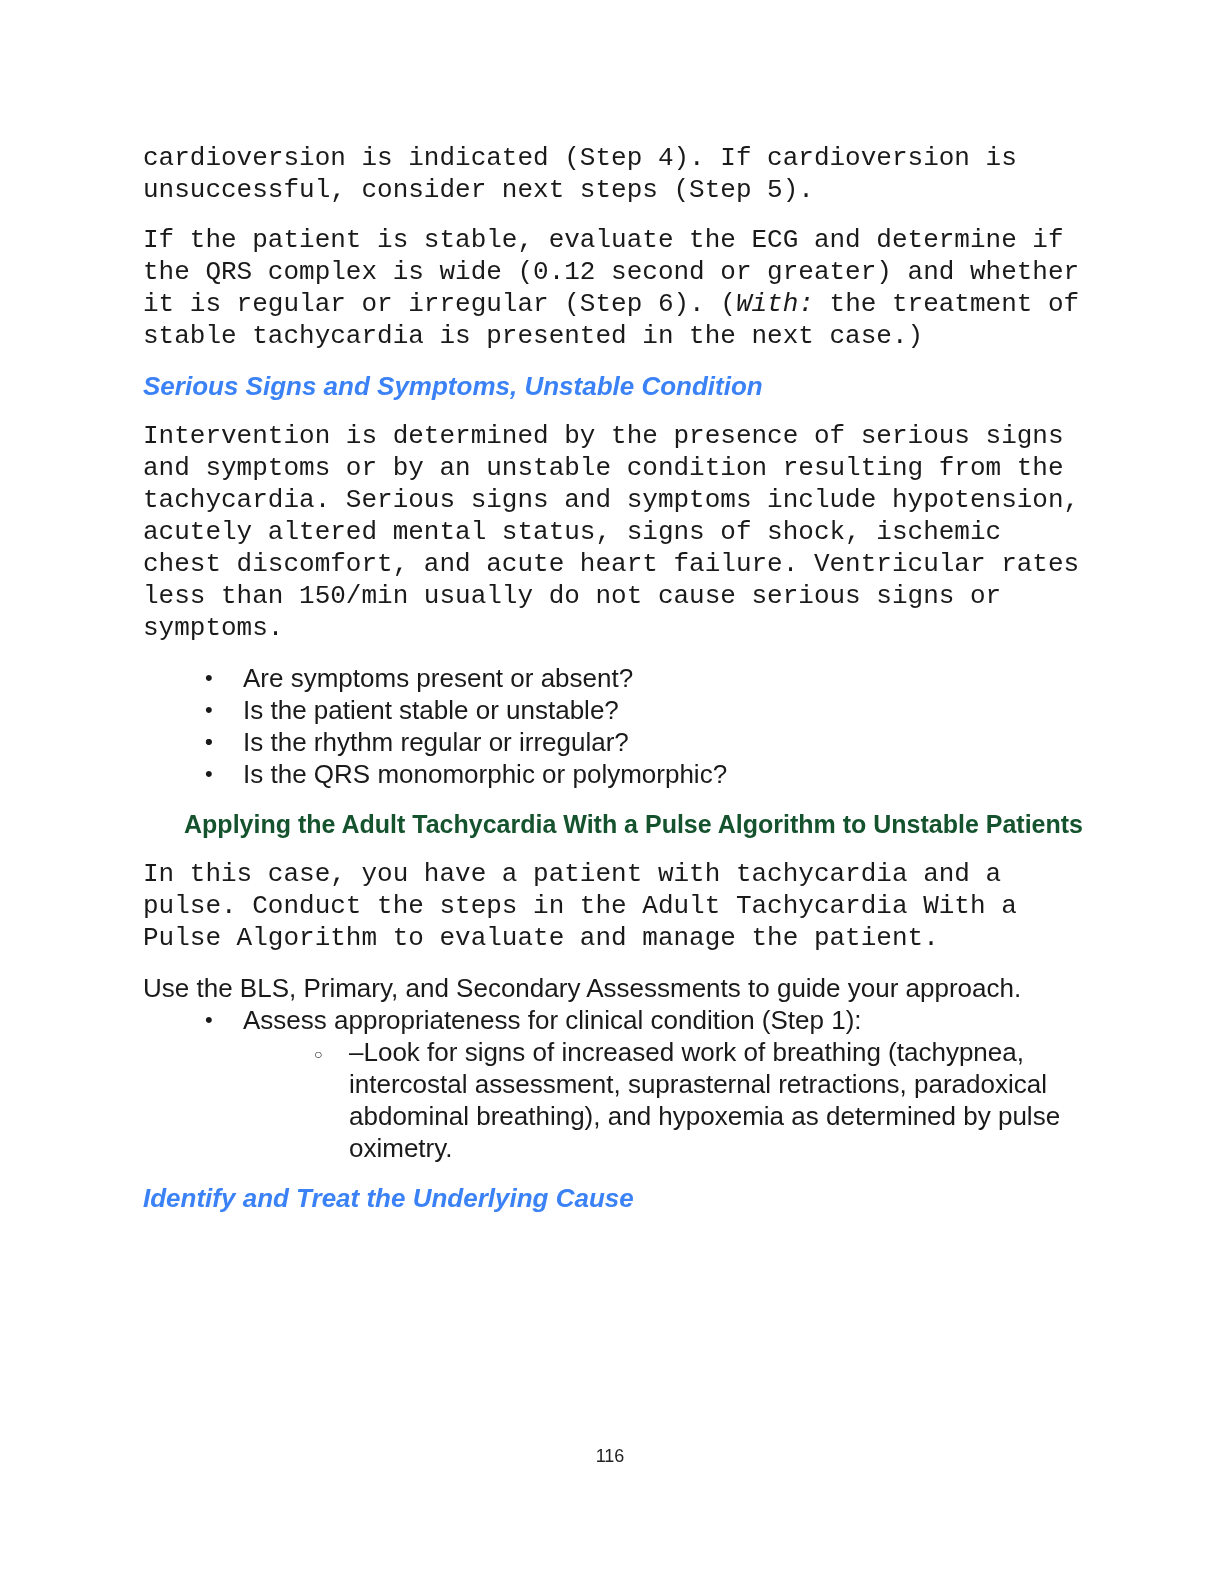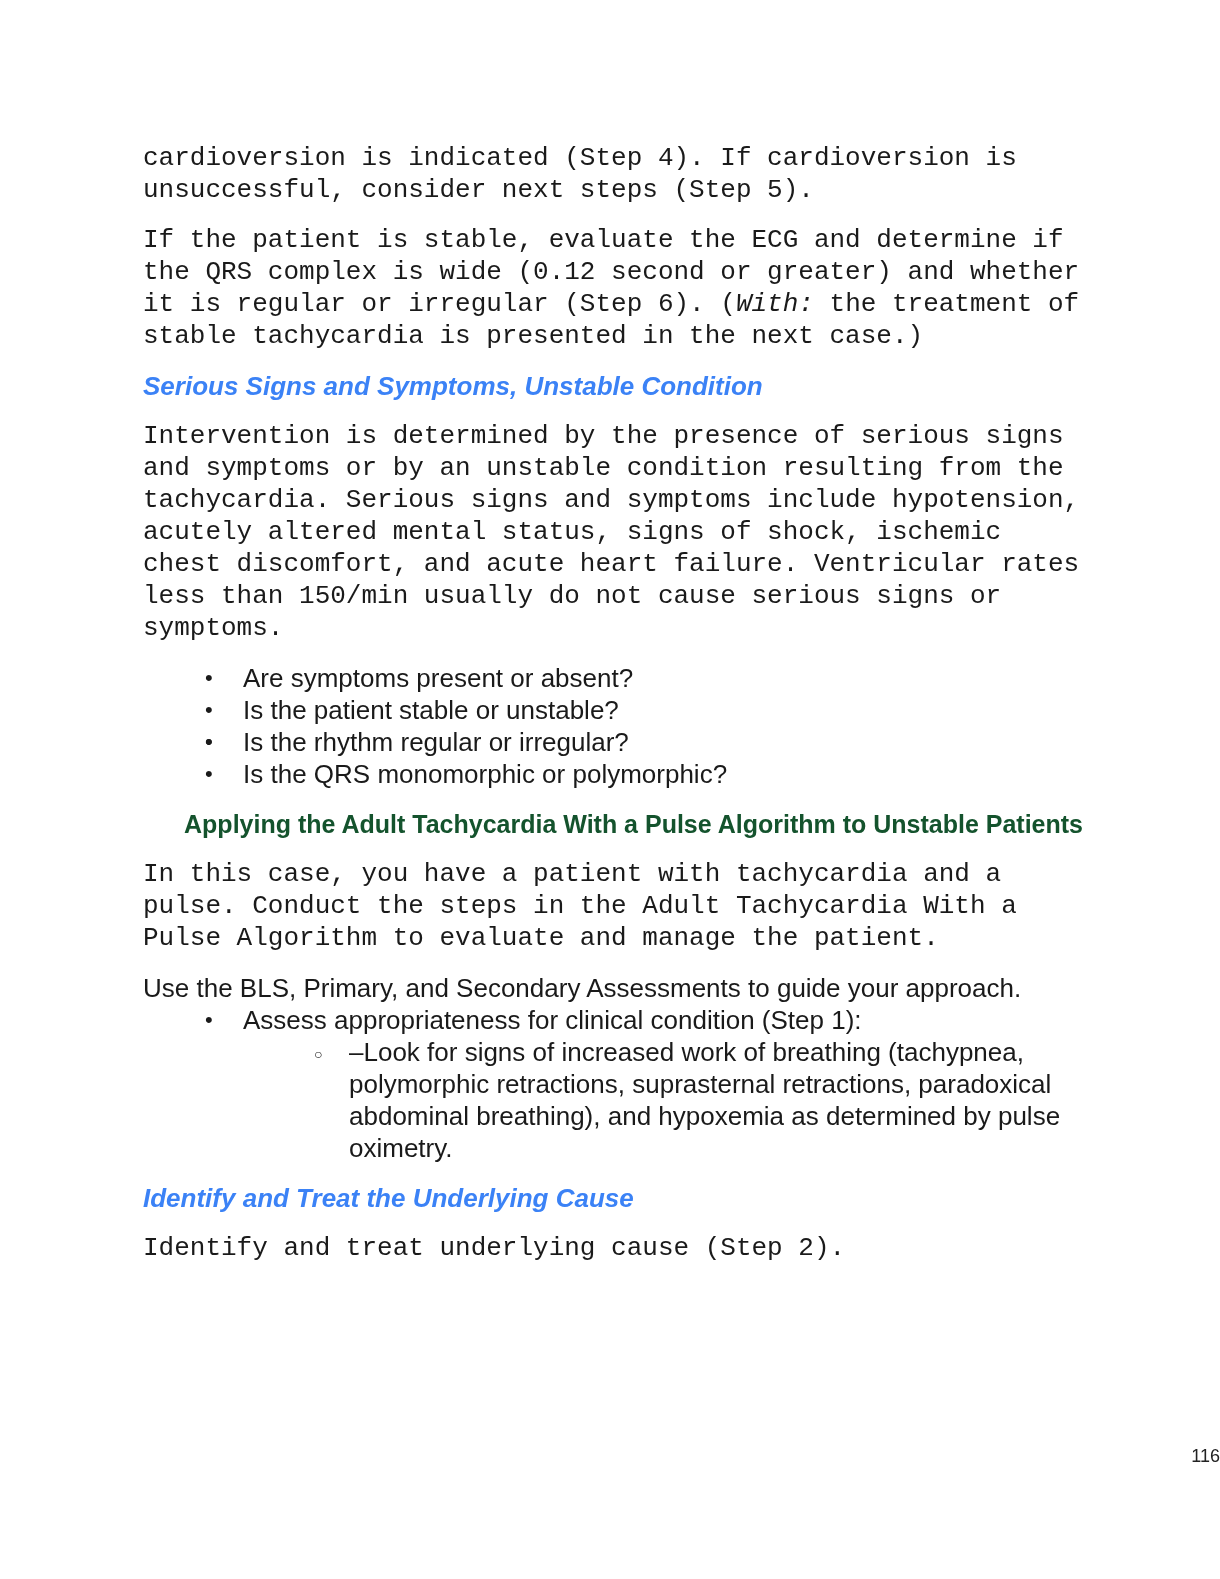--- a/index.html
+++ b/index.html
@@ -10,21 +10,21 @@
   .para { margin-bottom: 18px; font-family: Liberation Mono, monospace; }
   .red-head { color: #3b82f6; font-weight: bold; font-style: italic; font-size: 26px;
               line-height: 32px; margin: 0 0 18px 0; }
   .black-head { color: #14532d; font-weight: bold; font-size: 25px; line-height: 32px; margin: 0 0 18px 0; text-align: right; }
   ul.bul { list-style: none; margin: 0 0 18px 0; padding: 0; }
   ul.bul > li { position: relative; padding-left: 100px; font-size: 26px; line-height: 32px; }
   ul.bul > li .dot { position: absolute; left: 62px; top: 0; font-size: 22px; }
   ul.sub { list-style: none; margin: 0; padding: 0; }
   ul.sub > li { position: relative; padding-left: 206px; margin-left: -100px; font-size: 26px; line-height: 32px; }
   ul.sub > li .circ { position: absolute; left: 171px; top: 2px; font-size: 14px; }
-  .pagenum { position: absolute; left: 0; width: 1220px; top: 1446px; text-align: right;
+  .pagenum { position: absolute; left: 0; width: 1220px; top: 1446px; text-align: center;
              font-size: 18px; color: #222; }
 </style>
 </head>
 <body>
 
 <div class="page">
 
   <p class="para">cardioversion is indicated (Step 4). If cardioversion is unsuccessful, consider next steps (Step 5).</p>
 
   <p class="para"><span>If the patient is stable, evaluate the ECG and determine if the QRS complex is wide (0.12 second or greater) and whether it is regular or irregular (Step 6). (</span><em>With:</em><span> the treatment of stable tachycardia is presented in the next case.)</span></p>
@@ -43,23 +43,22 @@
 
   <h3 class="black-head">Applying the Adult Tachycardia With a Pulse Algorithm to Unstable Patients</h3>
 
   <p class="para">In this case, you have a patient with tachycardia and a pulse. Conduct the steps in the Adult Tachycardia With a Pulse Algorithm to evaluate and manage the patient.</p>
 
 
   <p>Use the BLS, Primary, and Secondary Assessments to guide your approach.</p>
   <ul class="bul">
     <li><span class="dot">•</span><span>Assess appropriateness for clinical condition (Step 1):</span>
       <ul class="sub">
-        <li><span class="circ">○</span><span>–Look for signs of increased work of breathing (tachypnea, polymorphic retractions, suprasternal retractions, paradoxical abdominal breathing), and hypoxemia as determined by pulse oximetry.</span></li>
+        <li><span class="circ">○</span><span>–Look for signs of increased work of breathing (tachypnea, intercostal assessment, suprasternal retractions, paradoxical abdominal breathing), and hypoxemia as determined by pulse oximetry.</span></li>
       </ul>
     </li>
   </ul>
 
   <h2 class="red-head">Identify and Treat the Underlying Cause</h2>
 
-  <p class="para">Identify and treat underlying cause (Step 2).</p>
 </div>
 
 <div class="pagenum">116</div>
 
 </body></html>

